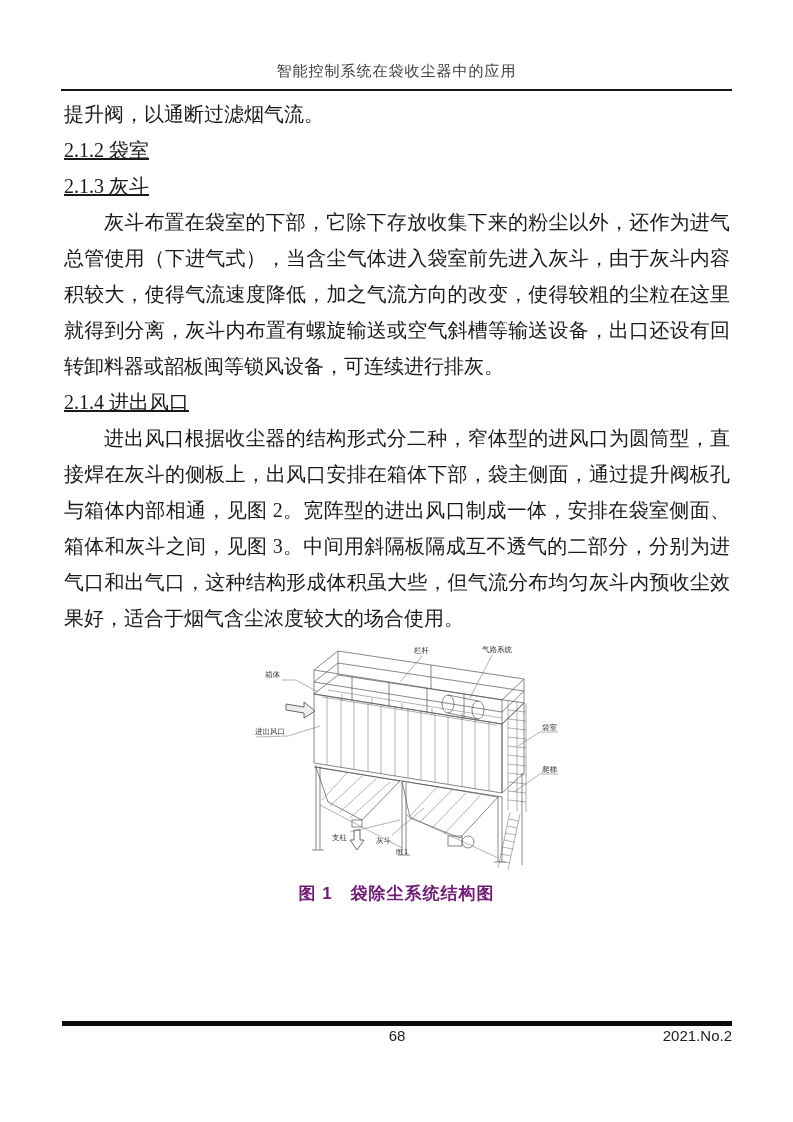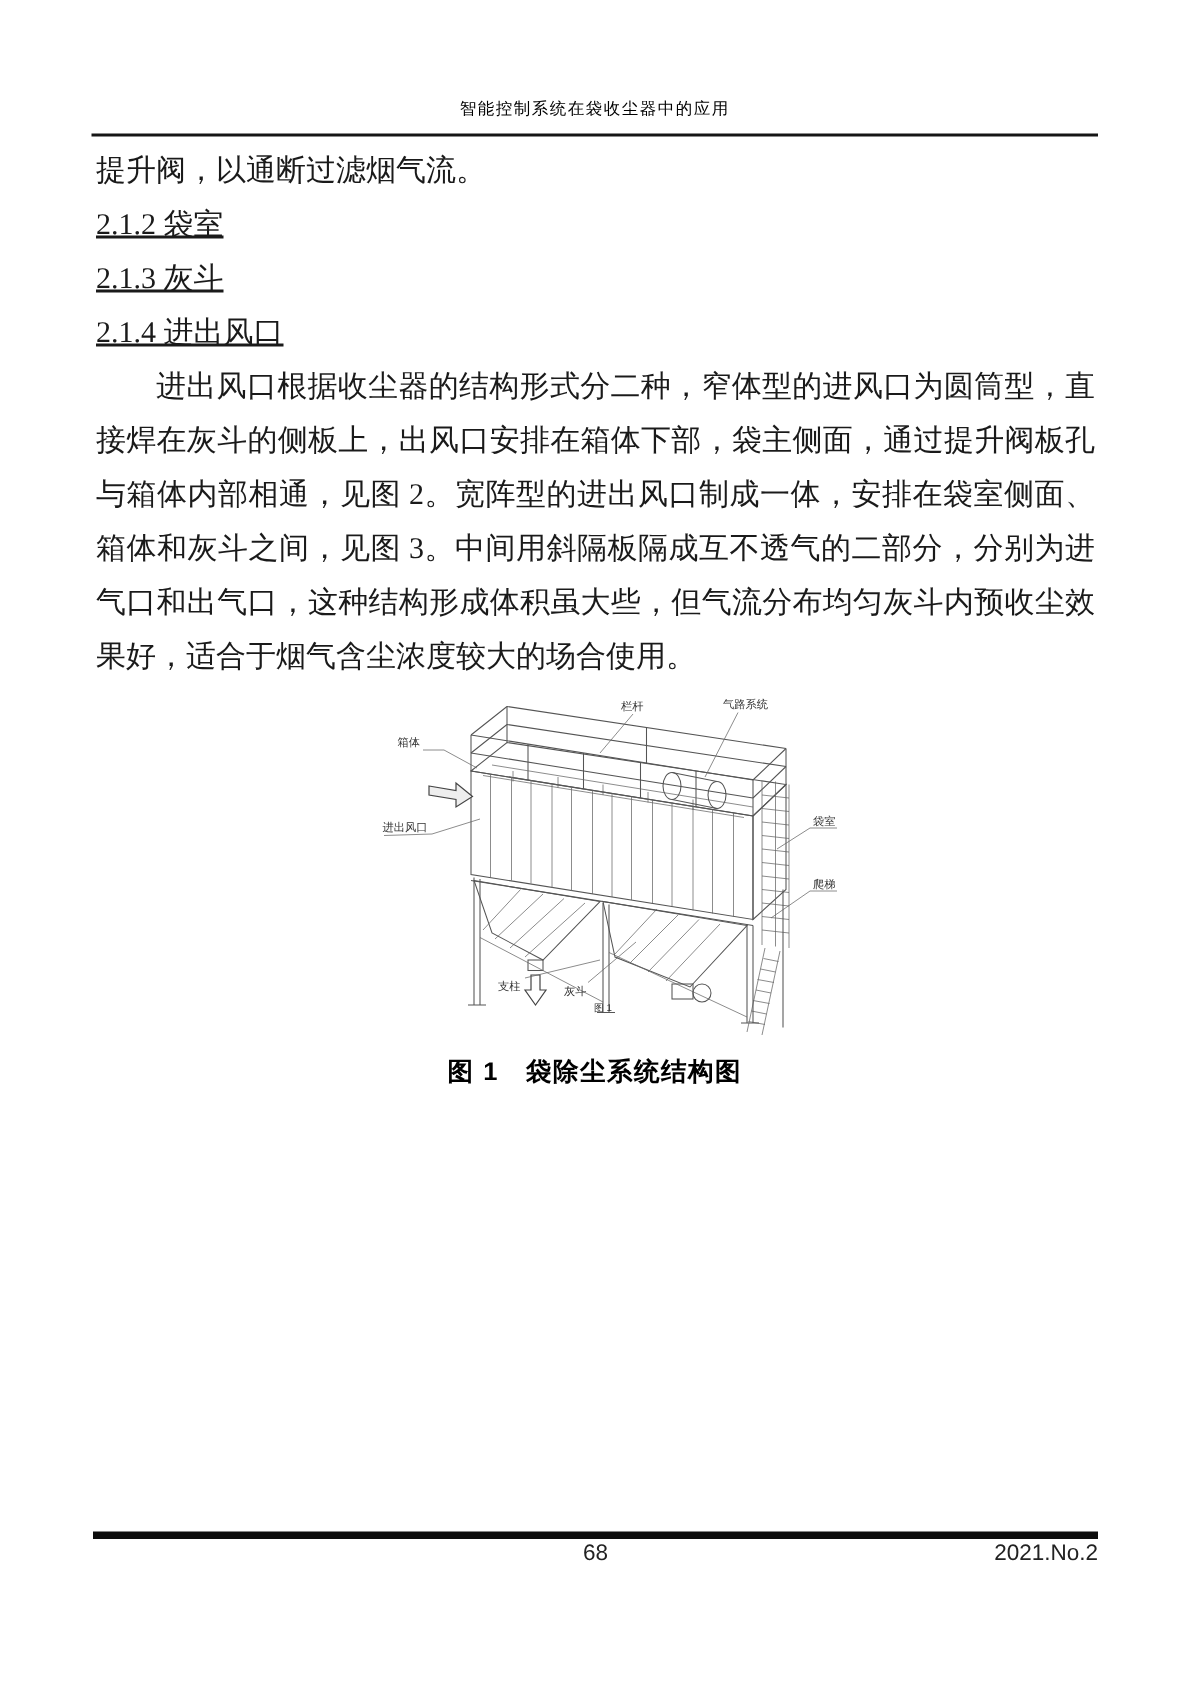--- a/index.html
+++ b/index.html
@@ -15,24 +15,25 @@
     overflow: hidden;
   }
   .page-header {
     margin: 0 61px;
     padding-top: 64px;
     padding-bottom: 7px;
     border-bottom: 2px solid #161616;
     text-align: center;
   }
   .header-title {
-    font-size: 11px;
+    font-size: 15px;
     line-height: 18px;
     letter-spacing: 1px;
-    color: #000000;
+    color: #404040;
+    font-family: Liberation Mono, monospace;
   }
   .content {
     margin: 0 63px 0 64px;
     padding-top: 5px;
     font-size: 20px;
     line-height: 36px;
     text-align: justify;
     text-justify: inter-ideograph;
   }
   .content p.para { text-indent: 2em; }
@@ -45,21 +46,21 @@
     display: inline-block;
     margin-left: 30px;
   }
   .figure-caption {
     font-family: "Liberation Sans", "DejaVu Sans", sans-serif;
     font-weight: bold;
     font-size: 17px;
     line-height: 24px;
     text-align: center;
     letter-spacing: 1px;
-    color: #000000;
+    color: #701a75;
   }
   .page-footer {
     position: absolute;
     left: 62px;
     right: 61px;
     top: 1021px;
   }
   .footer-rule {
     height: 5px;
     background: #0d0d0d;
@@ -91,20 +92,21 @@
 <div class="page">
 
   <div class="page-header">
     <div class="header-title">智能控制系统在袋收尘器中的应用</div>
   </div>
 
   <div class="content">
     <p class="para" style="text-indent:0">提升阀，以通断过滤烟气流。</p>
     <p class="heading">2.1.2 袋室</p>
     <p class="heading">2.1.3 灰斗</p>
+    <p class="para">灰斗布置在袋室的下部，它除下存放收集下来的粉尘以外，还作为进气总管使用（下进气式），当含尘气体进入袋室前先进入灰斗，由于灰斗内容积较大，使得气流速度降低，加之气流方向的改变，使得较粗的尘粒在这里就得到分离，灰斗内布置有螺旋输送或空气斜槽等输送设备，出口还设有回转卸料器或韶板闽等锁风设备，可连续进行排灰。</p>
     <p class="heading">2.1.4 进出风口</p>
     <p class="para">进出风口根据收尘器的结构形式分二种，窄体型的进风口为圆筒型，直接焊在灰斗的侧板上，出风口安排在箱体下部，袋主侧面，通过提升阀板孔与箱体内部相通，见图 2。宽阵型的进出风口制成一体，安排在袋室侧面、箱体和灰斗之间，见图 3。中间用斜隔板隔成互不透气的二部分，分别为进气口和出气口，这种结构形成体积虽大些，但气流分布均匀灰斗内预收尘效果好，适合于烟气含尘浓度较大的场合使用。</p>
   </div>
 
   <div class="figure-block">
     <svg width="320" height="238" viewBox="0 0 320 238">
 
       <path class="ln" d="M62,54 L250,84 L272,63 L86,35 Z"></path>
 
       <path class="ln" d="M62,54 L250,84 L250,153 L62,123 Z"></path>

